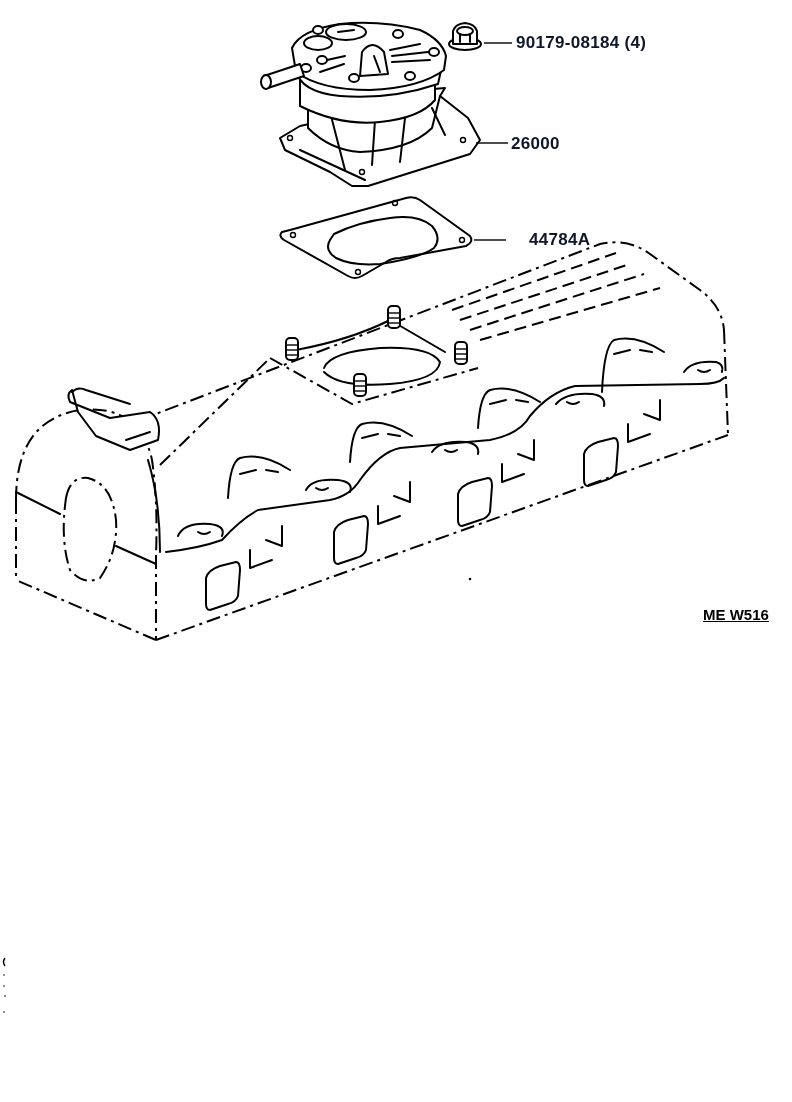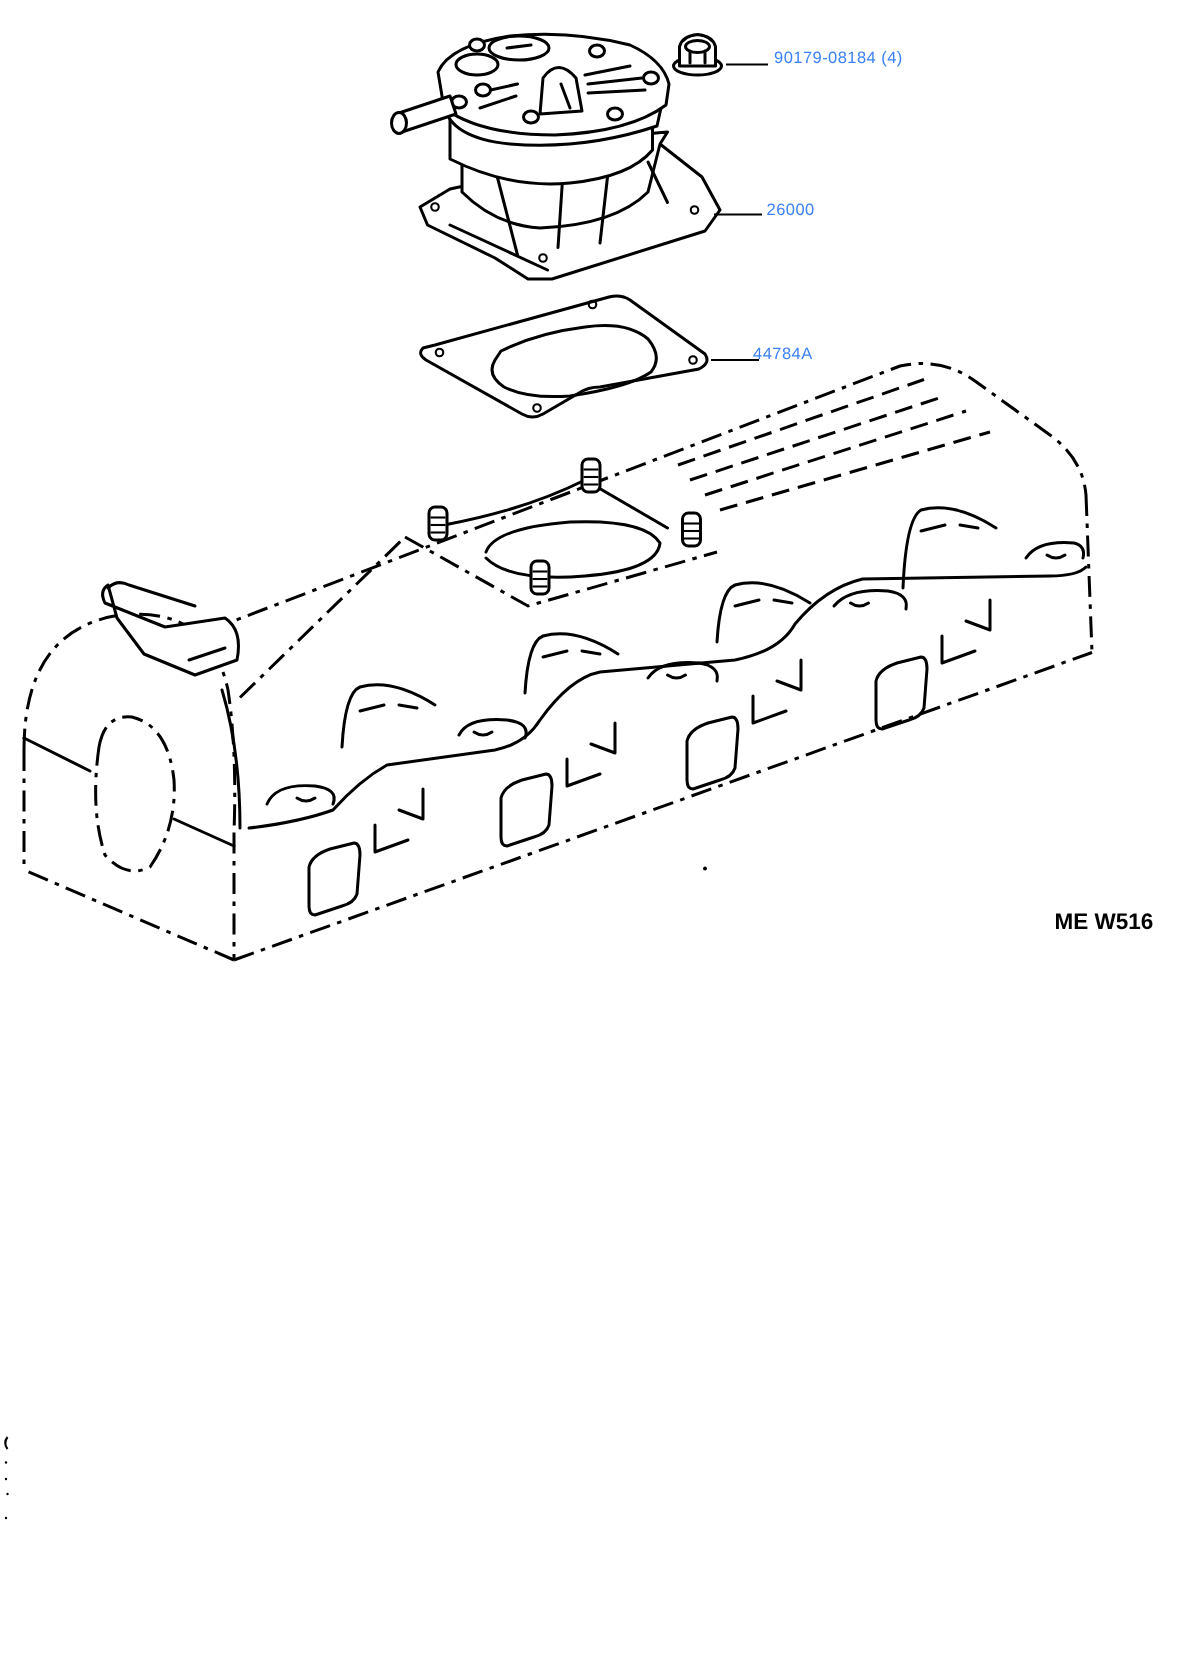--- a/index.html
+++ b/index.html
@@ -4,23 +4,23 @@
 <style>
   html, body { margin: 0; padding: 0; background: #ffffff; }
   body { width: 792px; height: 1102px; position: relative; overflow: hidden;
          font-family: "Liberation Sans", sans-serif; }
   #diagram { position: absolute; left: 0; top: 0; width: 792px; height: 1102px; }
   .ln { fill: none; stroke: #000; stroke-width: 2; stroke-linecap: round; stroke-linejoin: round; }
   .dash { fill: none; stroke: #000; stroke-width: 2; stroke-dasharray: 14 5 3 5; stroke-linecap: butt; }
   .dash2 { fill: none; stroke: #000; stroke-width: 2; stroke-dasharray: 12 6; }
   .thin { fill: none; stroke: #000; stroke-width: 1.4; }
   .wfill { fill: #fff; stroke: #000; stroke-width: 2; stroke-linejoin: round; }
-  .callout { position: absolute; font-size: 11px; font-weight: normal; color: #3b82f6;
+  .callout { position: absolute; font-size: 17px; font-weight: bold; color: #0f172a;
              letter-spacing: 0.3px; white-space: nowrap; line-height: 1; }
-  .figcode { position: absolute; font-size: 15px; font-weight: bold; color: #000; white-space: nowrap; }
+  .figcode { position: absolute; font-size: 15px; font-weight: bold; color: #000; white-space: nowrap; text-decoration: underline; }
 </style>
 </head>
 <body>
 
 <svg id="diagram" viewBox="0 0 792 1102" xmlns="http://www.w3.org/2000/svg">
 
   <g>
     <ellipse class="wfill" cx="465" cy="44" rx="16" ry="6"></ellipse>
     <path class="wfill" d="M453 44 L453 31 Q455 24 465 23 Q475 24 477 31 L477 44 Z"></path>
     <ellipse class="ln" cx="465" cy="31" rx="8" ry="4"></ellipse>
@@ -184,14 +184,14 @@
     <path class="thin" d="M5 958 Q2 962 5 966"></path>
     <circle cx="4" cy="975" r="0.8" fill="#000"></circle>
     <circle cx="4" cy="986" r="0.8" fill="#000"></circle>
     <circle cx="5" cy="996" r="0.8" fill="#000"></circle>
     <circle cx="4" cy="1012" r="0.8" fill="#000"></circle>
   </g>
 </svg>
 
 <div class="callout" style="left:516px; top:34px;">90179-08184 (4)</div>
 <div class="callout" style="left:511px; top:135px;">26000</div>
-<div class="callout" style="left:502px; top:231px;">44784A</div>
+<div class="callout" style="left:529px; top:231px;">44784A</div>
 <div class="figcode" style="left:703px; top:606px;">ME W516</div>
 
 </body></html>

